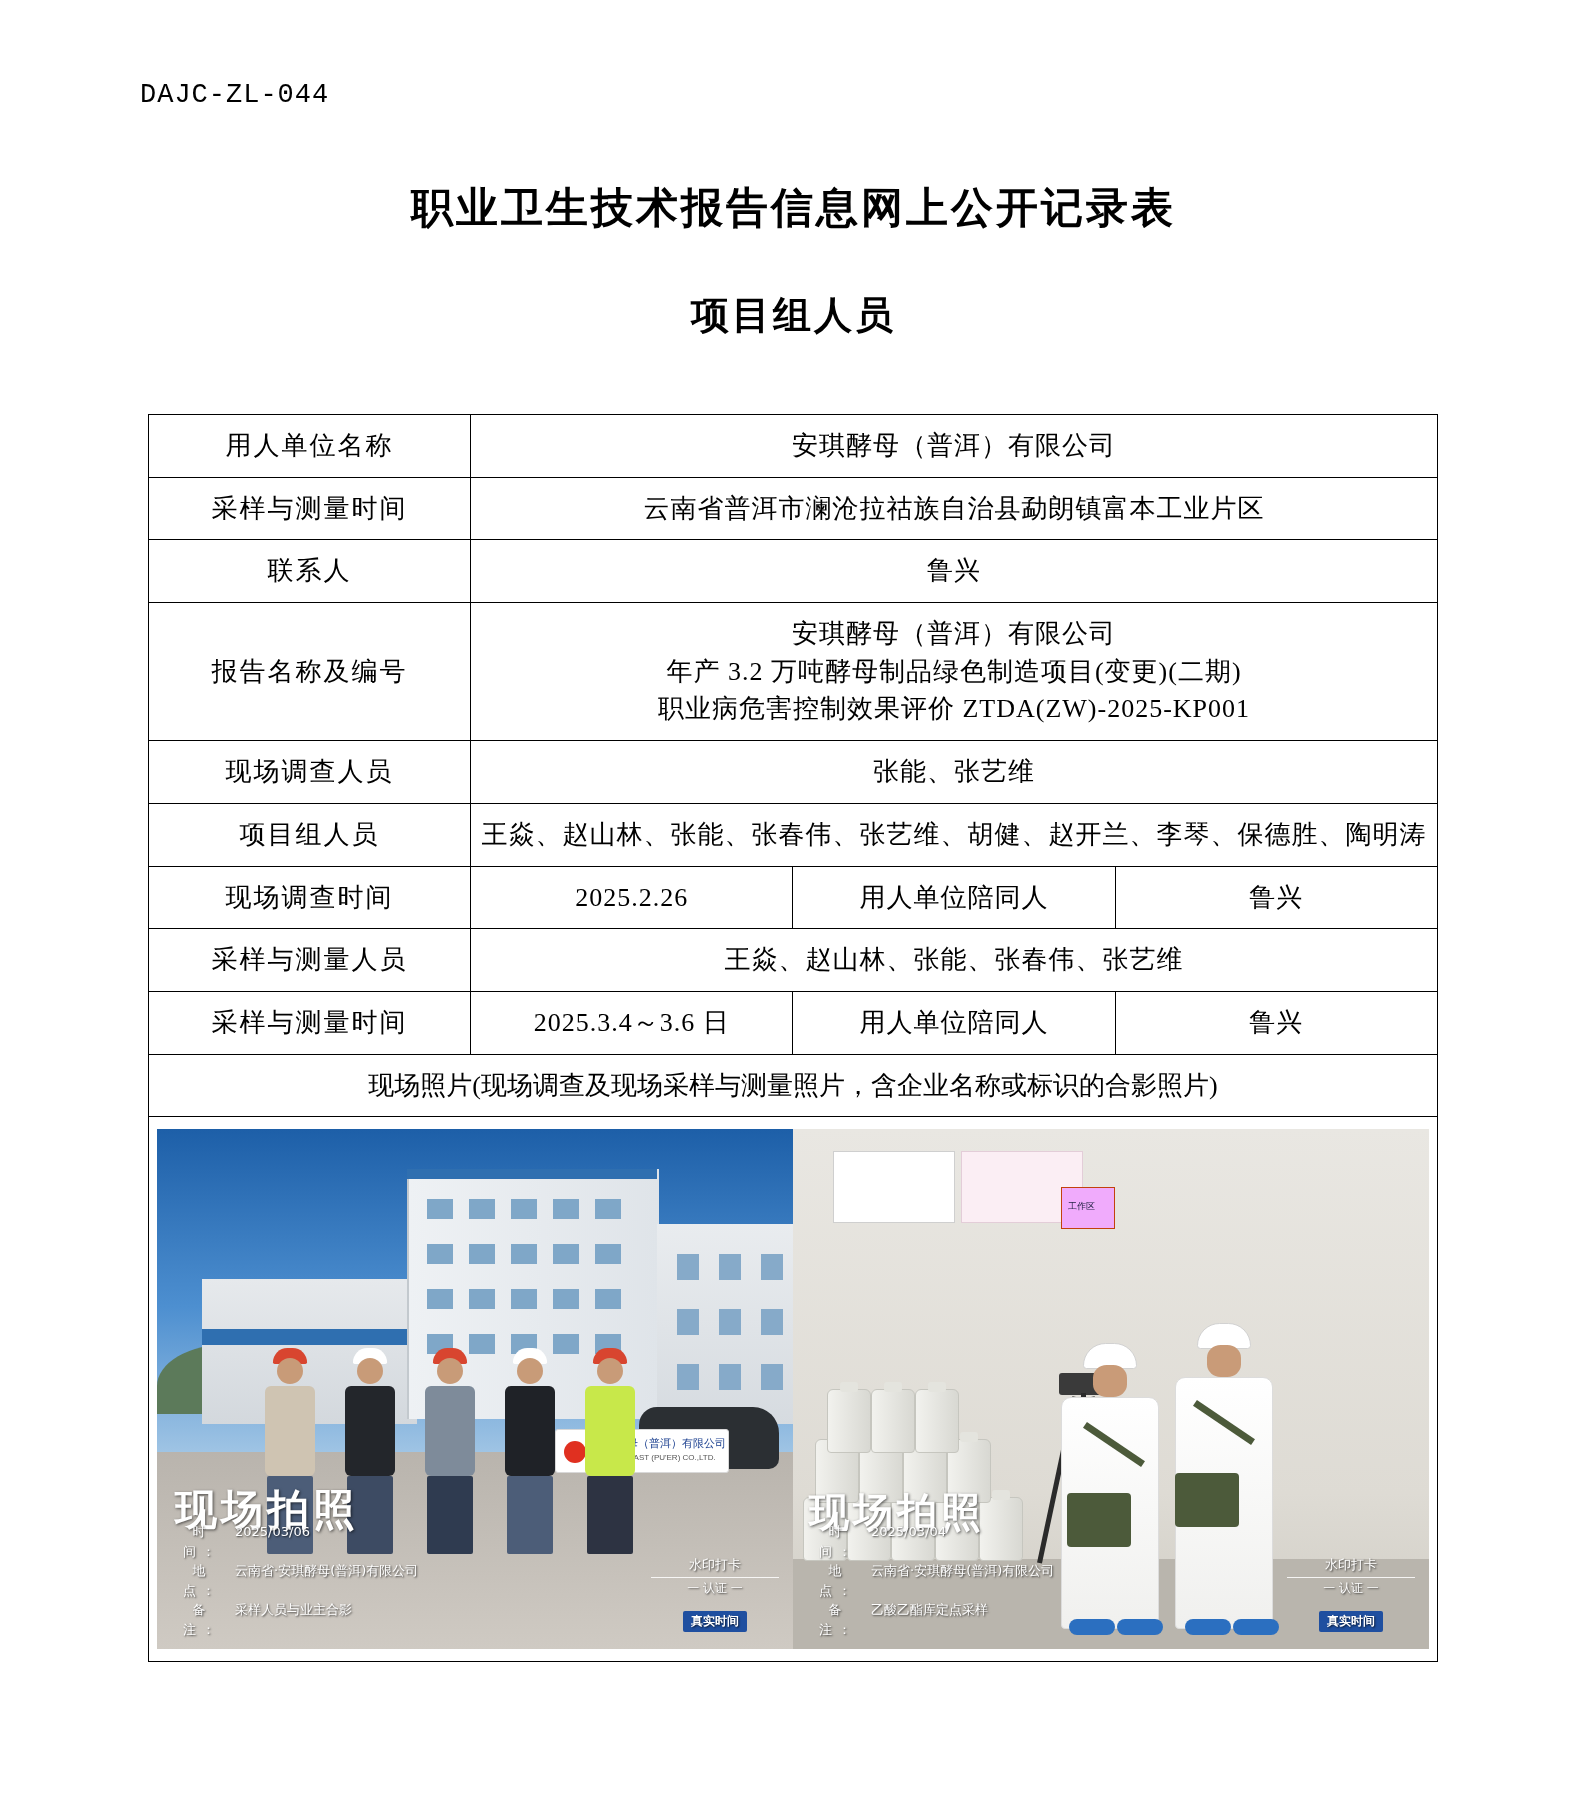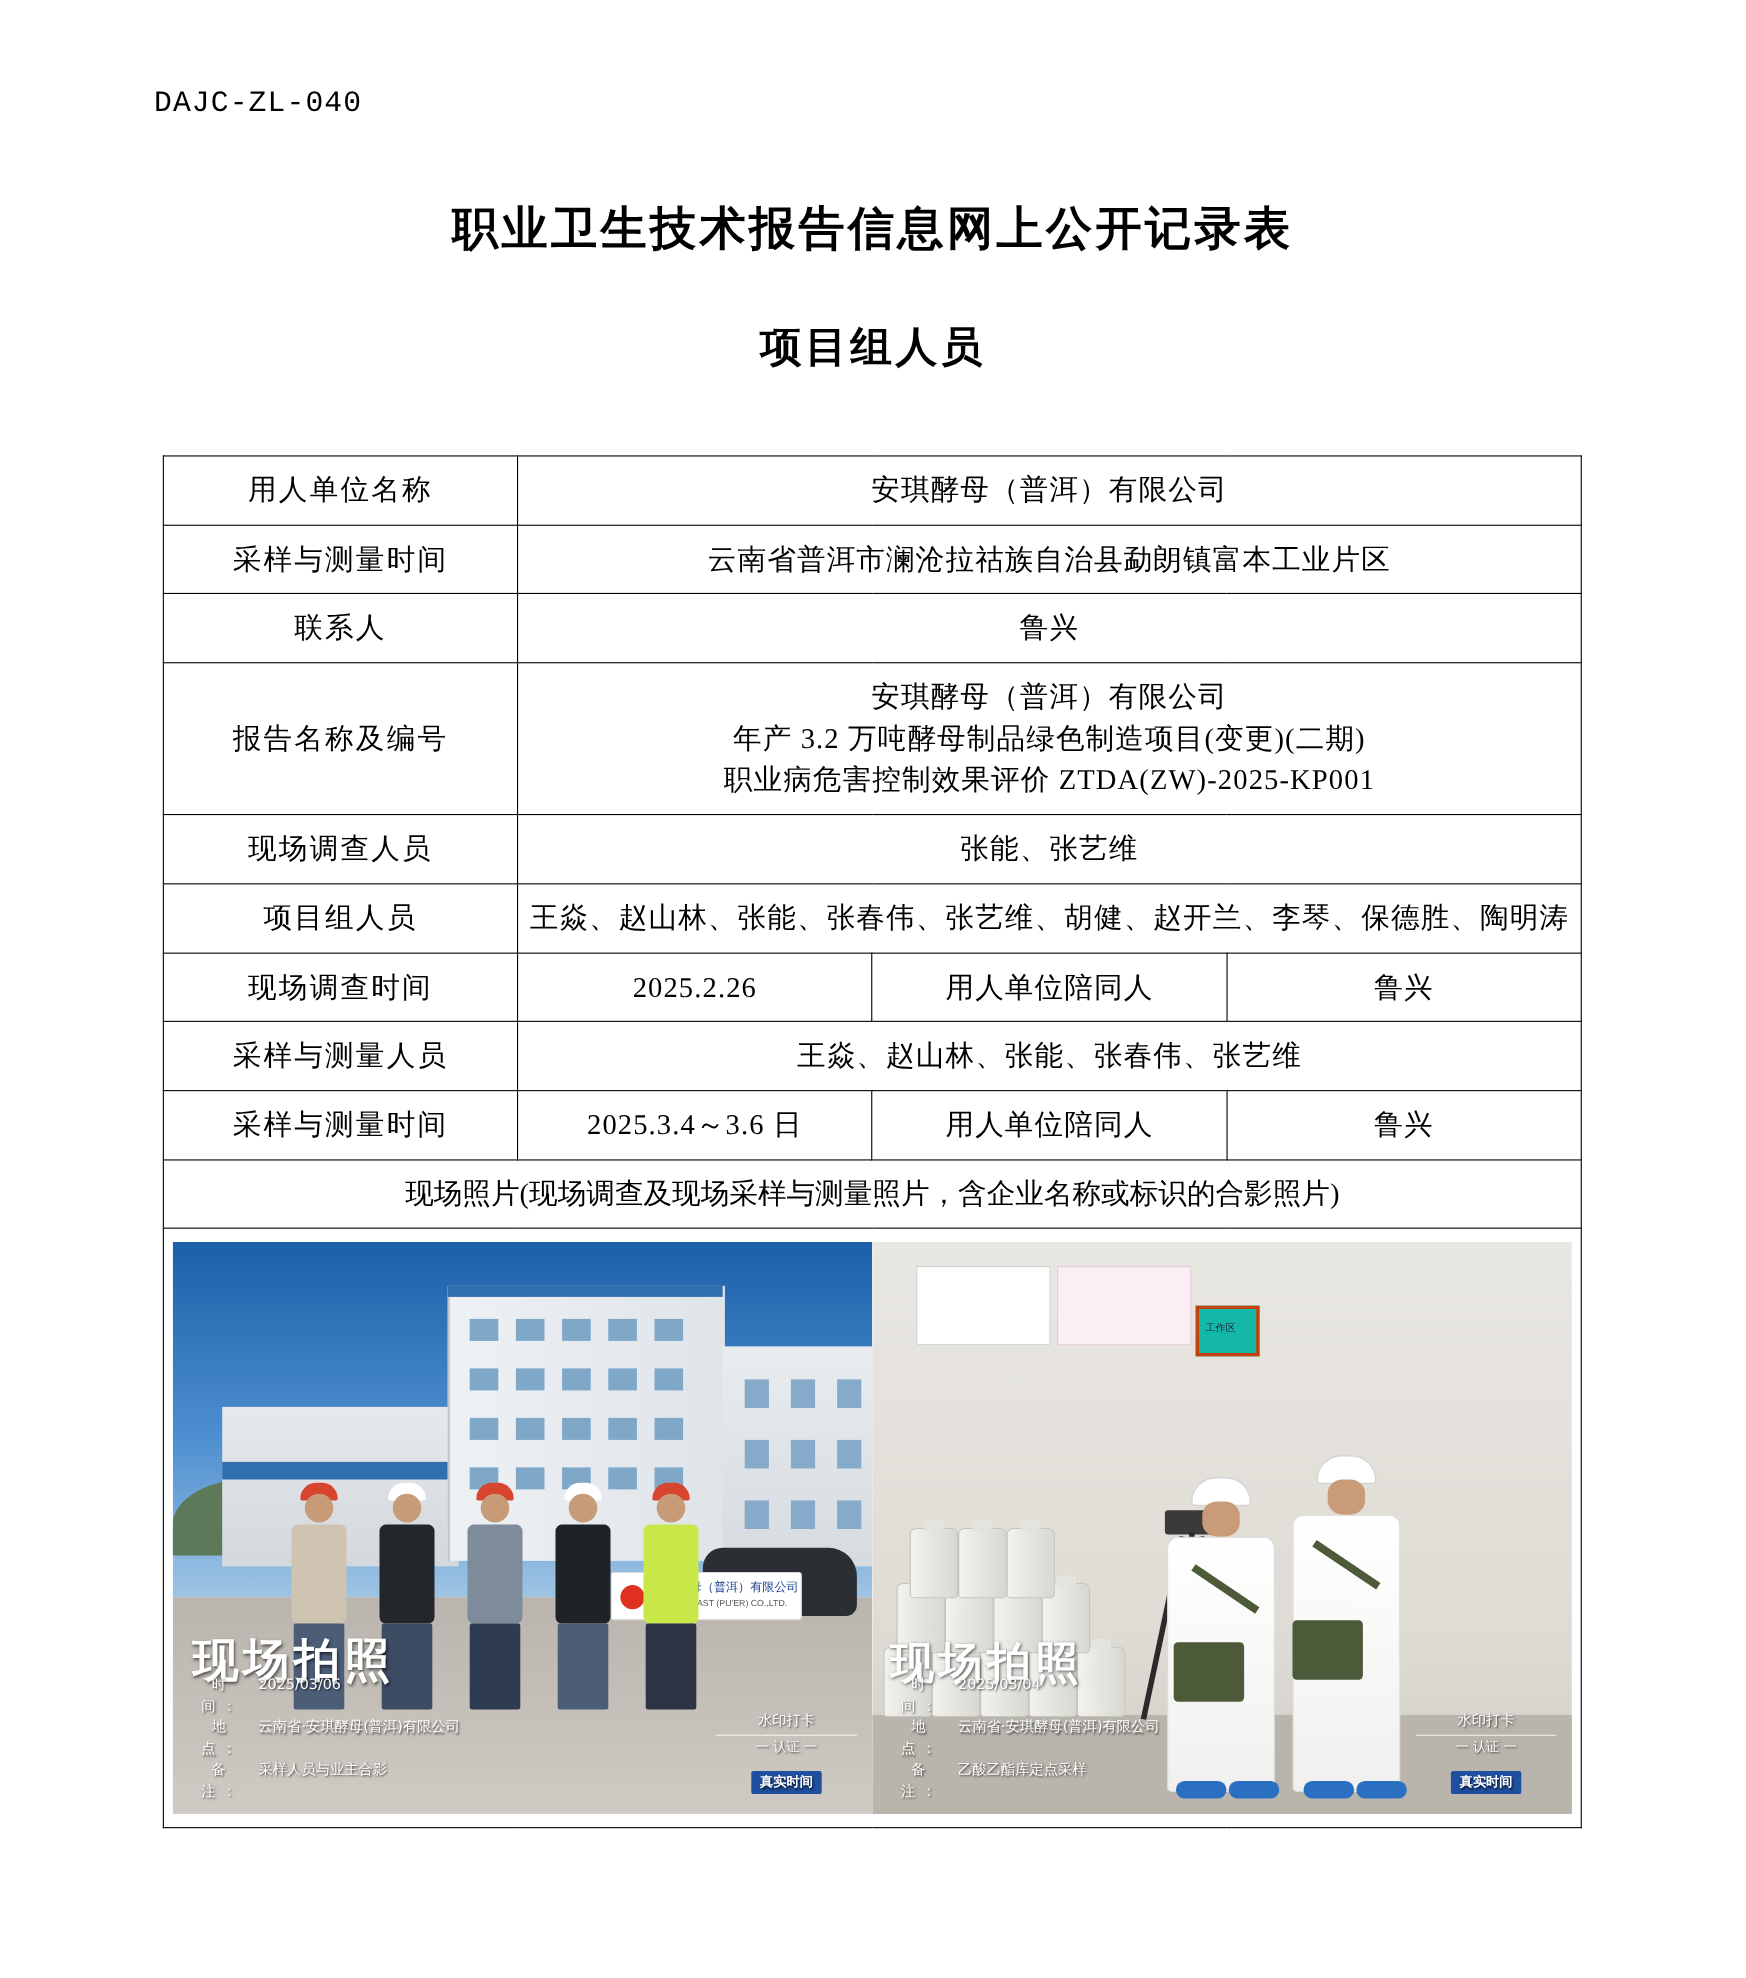--- a/index.html
+++ b/index.html
@@ -220,21 +220,21 @@
   .p2-paper {
     position: absolute; left: 40px; top: 22px; width: 120px; height: 70px;
     background: #fff; border: 1px solid #cfcfcf;
   }
   .p2-paper2 {
     position: absolute; left: 168px; top: 22px; width: 120px; height: 70px;
     background: #fbeef4; border: 1px solid #e3cdd8;
   }
   .p2-box {
     position: absolute; left: 268px; top: 58px; width: 52px; height: 40px;
-    background: #14b8a6; border: 3px solid #c2410c; margin-left: 26px;
+    background: #f0abfc; border: 1px solid #c2410c;
   }
   .p2-box .lbl { position:absolute; left:6px; top:12px; font-size:9px; color:#224; font-family:"DejaVu Sans",sans-serif;}
   .p2-drums {
     position: absolute; left: 10px; bottom: 90px; width: 220px; height: 170px;
   }
   .drum {
     position: absolute; width: 42px; height: 62px; background: linear-gradient(90deg,#f2f2ee,#d8d8d2);
     border-radius: 6px 6px 4px 4px; border: 1px solid #c6c6bf;
   }
   .drum:after {
@@ -277,21 +277,21 @@
     font-family: "DejaVu Sans", sans-serif;
     font-size: 40px; font-weight: bold; color: #ffffff; letter-spacing: 4px;
     text-shadow: 1px 1px 3px rgba(0,0,0,.6);
   }
 </style>
 </head>
 <body>
 
 <div class="page">
 
-  <div class="doc-code">DAJC-ZL-040</div>
+  <div class="doc-code">DAJC-ZL-044</div>
 
   <div class="title-main">职业卫生技术报告信息网上公开记录表</div>
   <div class="title-sub">项目组人员</div>
 
   <div class="tbl-wrap">
     <table class="info">
       <tbody>
         <tr>
           <td class="label">用人单位名称</td>
           <td class="val" colspan="3">安琪酵母（普洱）有限公司</td>

